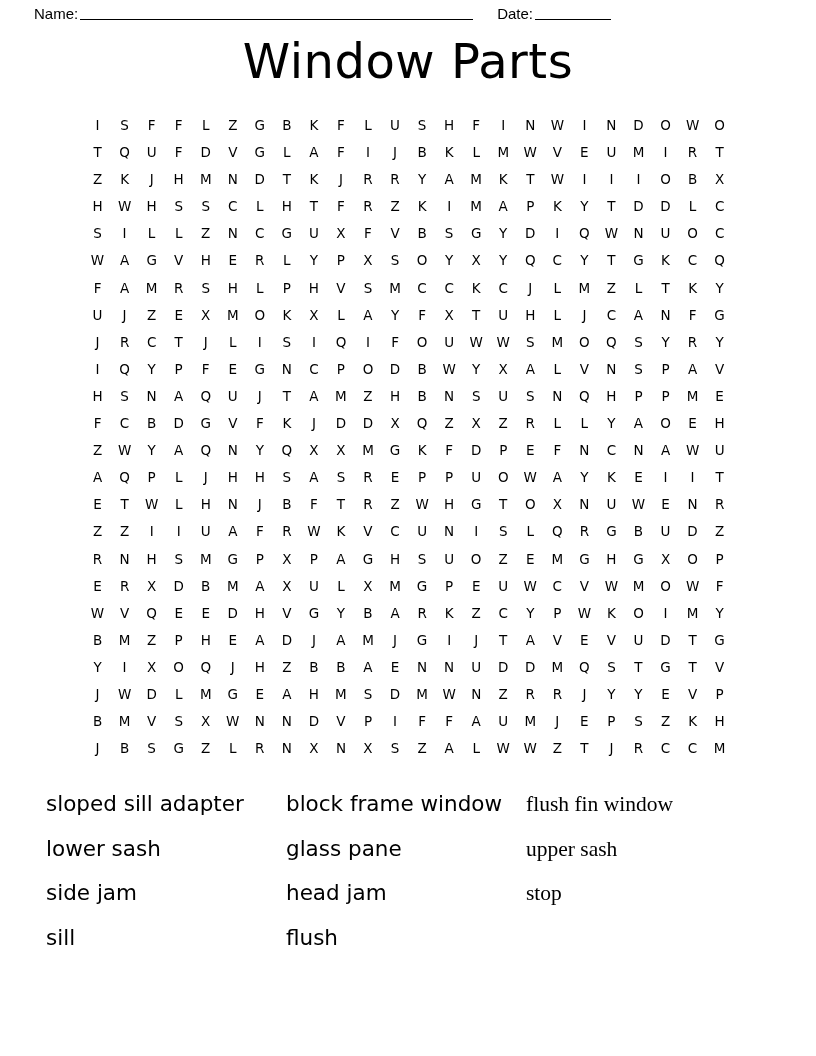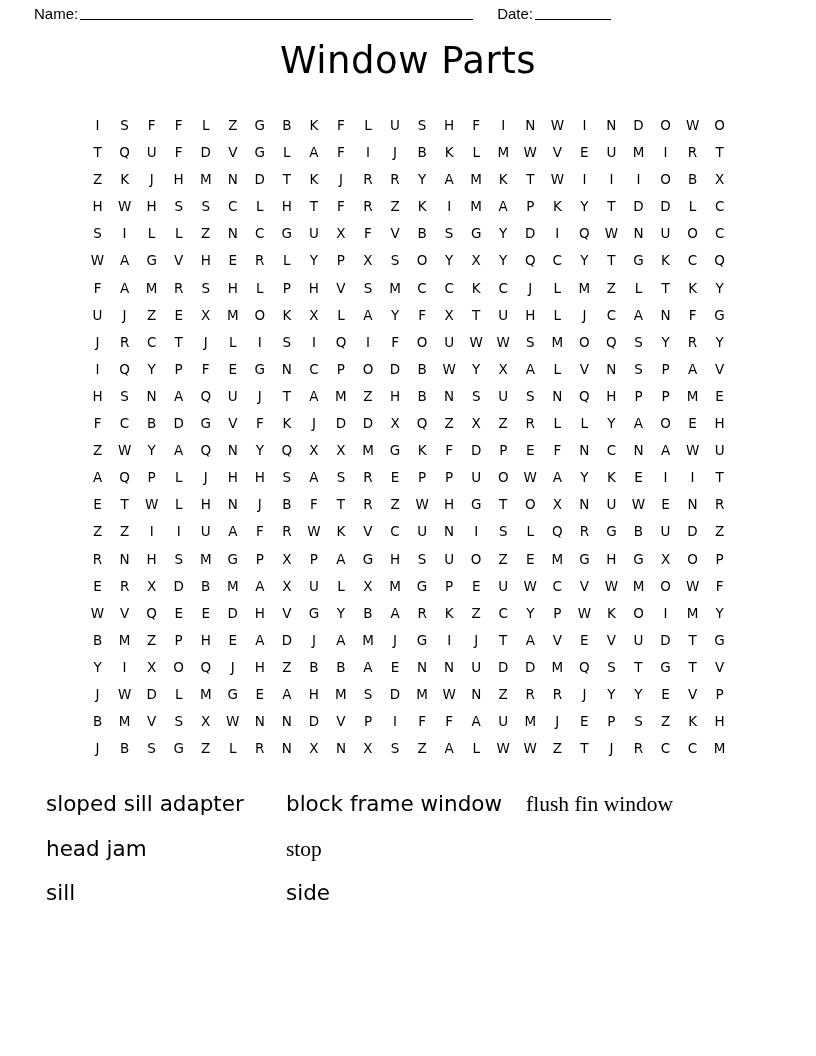--- a/index.html
+++ b/index.html
@@ -45,21 +45,21 @@
   .hdr-spacer { width: 24px; }
 
   
   .puzzle-title {
     position: absolute;
     top: 29px;
     left: 0;
     width: 816px;
     text-align: center;
     font-family: "DejaVu Sans", sans-serif;
-    font-size: 37px;
+    font-size: 48px;
     font-weight: 400;
     letter-spacing: 0.5px;
     line-height: 64px;
     white-space: nowrap;
   }
 
   
   .grid-wrap {
     position: absolute;
     top: 112px;
@@ -747,21 +747,27 @@
     </div>
   </div>
 
 <div class="word-list" id="word-list">
     <div class="word-row">
       <span class="word-cell c0">sloped sill adapter</span>
       <span class="word-cell c1">block frame window</span>
       <span class="word-cell c2">flush fin window</span>
     </div>
     <div class="word-row">
+      <span class="word-cell c0">lower sash</span>
+      <span class="word-cell c1">glass pane</span>
+      <span class="word-cell c2">upper sash</span>
+    </div>
+    <div class="word-row">
+      <span class="word-cell c0">side jam</span>
       <span class="word-cell c1">head jam</span>
       <span class="word-cell c2">stop</span>
     </div>
     <div class="word-row">
       <span class="word-cell c0">sill</span>
-      <span class="word-cell c1">side</span>
+      <span class="word-cell c1">flush</span>
       <span class="word-cell c2"></span>
     </div>
   </div>
 
 </body></html>

